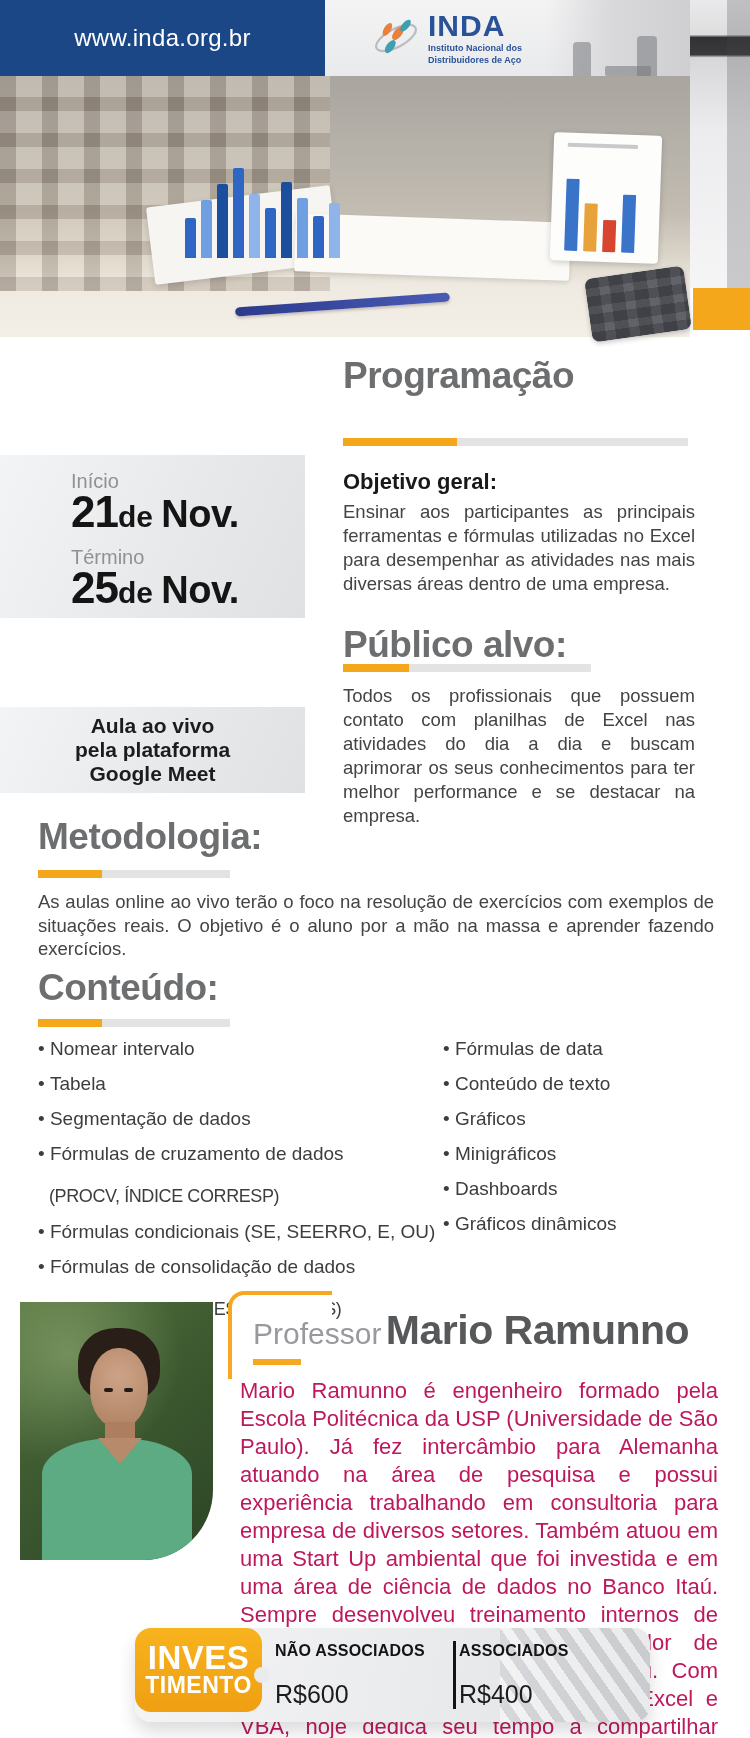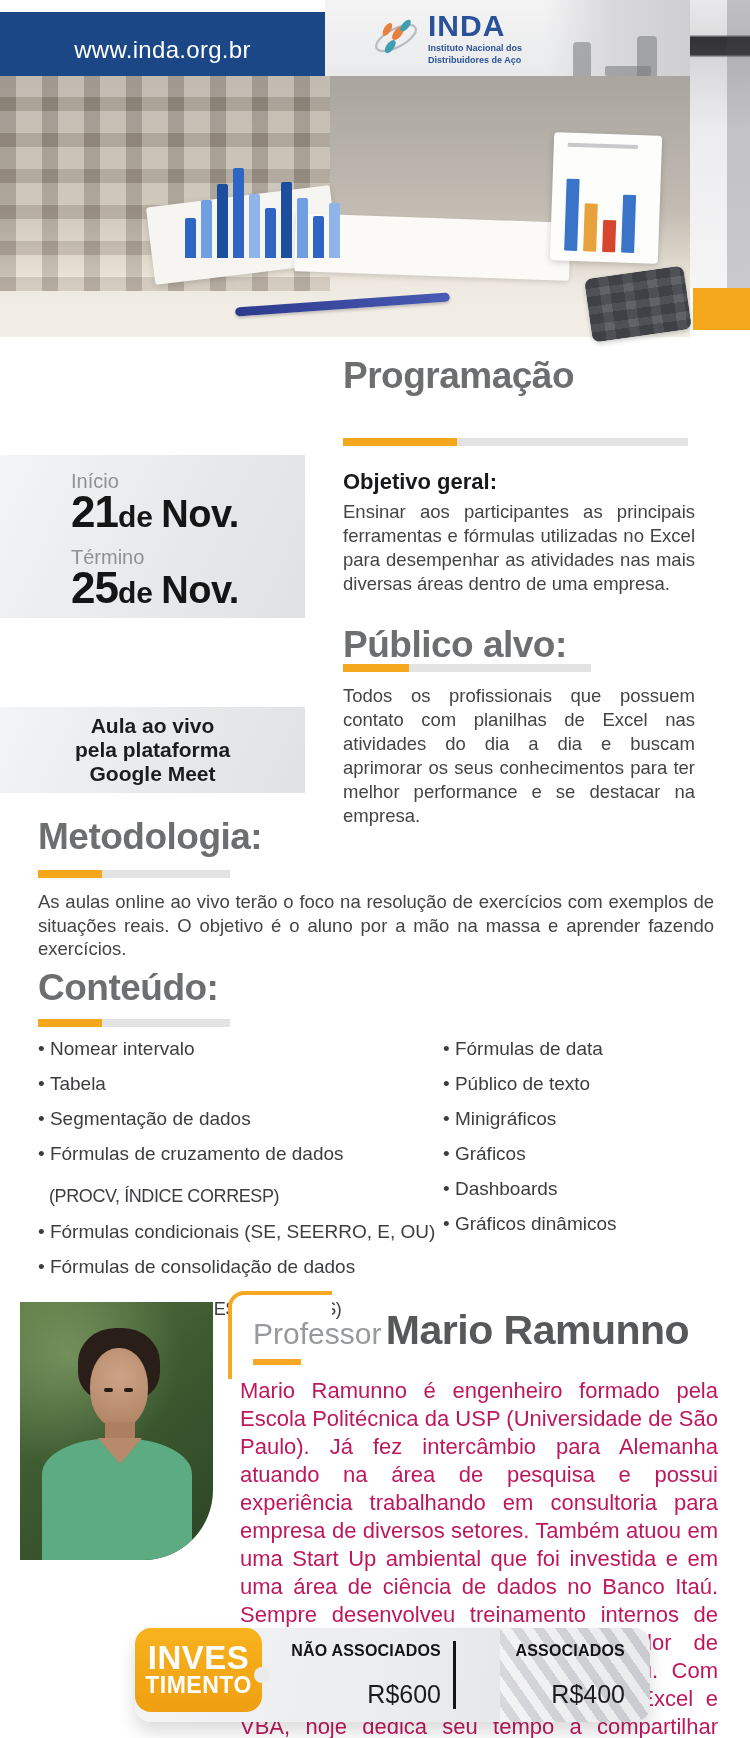--- a/index.html
+++ b/index.html
@@ -4,21 +4,21 @@
 <style>
   :root{
     --navy:#1c4787; --orange:#f5a71b; --hgray:#6d6e70; --body:#434446;
   }
   html,body{margin:0;padding:0;background:#fff;}
   body{font-family:"Liberation Sans","DejaVu Sans",sans-serif;}
   #page{position:relative;width:750px;height:1738px;margin:0 auto;background:#fff;overflow:hidden;}
   .abs{position:absolute;}
 
   
-  #hdr-blue{left:0;top:12px;width:325px;height:76px;background:var(--navy);display:flex;align-items:center;justify-content:center;}
+  #hdr-blue{left:0;top:0;width:325px;height:76px;background:var(--navy);display:flex;align-items:center;justify-content:center;}
   #hdr-blue a{color:#fff;font-size:24px;font-weight:500;letter-spacing:.3px;text-decoration:none;}
   #hdr-logo{left:325px;top:0;width:375px;height:76px;background:linear-gradient(180deg,#f4f4f5,#e9eaeb);display:flex;align-items:center;padding-left:46px;box-sizing:border-box;}
   #hdr-logo .ltxt{margin-left:7px;line-height:1;}
   #hdr-logo .lname{color:#2a5298;font-size:30px;font-weight:800;letter-spacing:1px;}
   #hdr-logo .ltag{color:#2a5298;font-size:9px;font-weight:600;line-height:10px;margin-top:2px;}
   #hdr-meet{left:545px;top:0;width:145px;height:76px;background:linear-gradient(90deg,rgba(230,230,232,0) 0%,#d9d9db 45%,#cfcfd2 100%);}
   #hdr-meet i{position:absolute;display:block;background:#77787c;opacity:.55;border-radius:4px 4px 0 0;}
   #hdr-right{left:690px;top:0;width:60px;height:288px;background:
      linear-gradient(90deg,rgba(0,0,0,0) 0 62%,rgba(70,70,74,.25) 62% 100%),
      linear-gradient(180deg,#e9e9eb 0%,#dededf 12%,#323234 13%,#3a3a3c 19%,#d7d7d9 20%,#ececee 45%,#f5f5f6 100%);}
@@ -143,21 +143,21 @@
 
   
   #invest{left:135px;top:1628px;width:515px;height:94px;border-radius:16px;background:linear-gradient(100deg,#f4f4f5 0%,#eaebed 55%,#e1e2e4 100%);box-shadow:0 10px 18px rgba(0,0,0,.14);}
   #invest .photo-r{position:absolute;right:0;top:0;width:150px;height:94px;border-radius:0 16px 16px 0;background:
      repeating-linear-gradient(55deg,rgba(255,255,255,.5) 0 9px,rgba(175,176,180,.28) 9px 18px),
      linear-gradient(90deg,rgba(0,0,0,0),#d4d5d8);}
   .inv-orange{position:absolute;left:0;top:0;width:127px;height:84px;border-radius:16px;background:linear-gradient(180deg,#f8b31d,#ef9f12);display:flex;flex-direction:column;align-items:center;justify-content:center;color:#fff;}
   .inv-orange .l1{font-size:33px;font-weight:800;line-height:30px;letter-spacing:.5px;}
   .inv-orange .l2{font-size:23px;font-weight:800;line-height:24px;letter-spacing:.5px;}
   .inv-notch{position:absolute;right:-8px;top:39px;width:16px;height:16px;border-radius:50%;background:#eaebed;}
-  .inv-opt{position:absolute;top:0;width:166px;height:94px;display:flex;flex-direction:column;align-items:flex-end;justify-content:center;gap:20px;}
+  .inv-opt{position:absolute;top:0;width:166px;height:94px;display:flex;flex-direction:column;align-items:flex-start;justify-content:center;gap:20px;}
   .inv-opt.o1{left:140px;} .inv-opt.o2{left:324px;}
   .inv-opt .olabel{font-size:16px;font-weight:800;color:#141414;letter-spacing:.2px;}
   .inv-opt .oprice{font-size:25px;color:#1c1c1e;}
   .inv-div{position:absolute;left:318px;top:13px;width:3px;height:68px;background:#141414;}
 </style>
 </head>
 <body>
 
 <div id="page">
 
@@ -269,25 +269,25 @@
         <li><span class="bt">Fórmulas condicionais (SE, SEERRO, E, OU)</span></li>
 
         <li><span class="bt">Fórmulas de consolidação de dados</span><span class="bsub">(SOMASES, CONT.SES, MÉDIASES)</span></li>
 
         <li><span class="bt">Tabela dinâmica</span></li>
       </ul>
     <ul class="bullets right">
 
         <li><span class="bt">Fórmulas de data</span></li>
 
-        <li><span class="bt">Público de texto</span></li>
+        <li><span class="bt">Conteúdo de texto</span></li>
+
+        <li><span class="bt">Gráficos</span></li>
 
         <li><span class="bt">Minigráficos</span></li>
-
-        <li><span class="bt">Gráficos</span></li>
 
         <li><span class="bt">Dashboards</span></li>
 
         <li><span class="bt">Gráficos dinâmicos</span></li>
       </ul>
   </div>
 
   <div class="abs" id="prof">
     <div class="bubble"></div>
     <div class="prof-photo">

